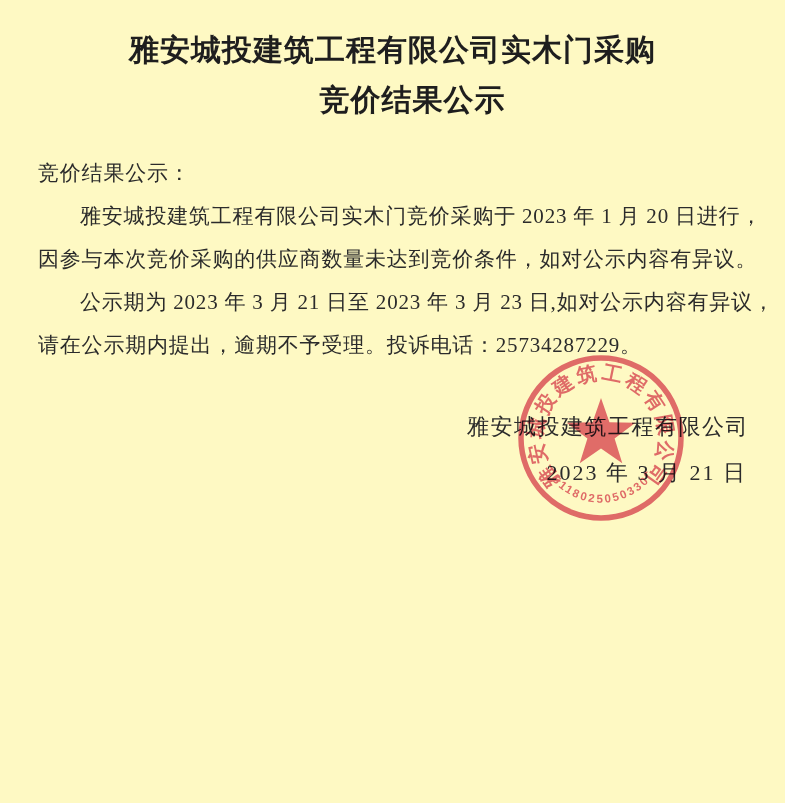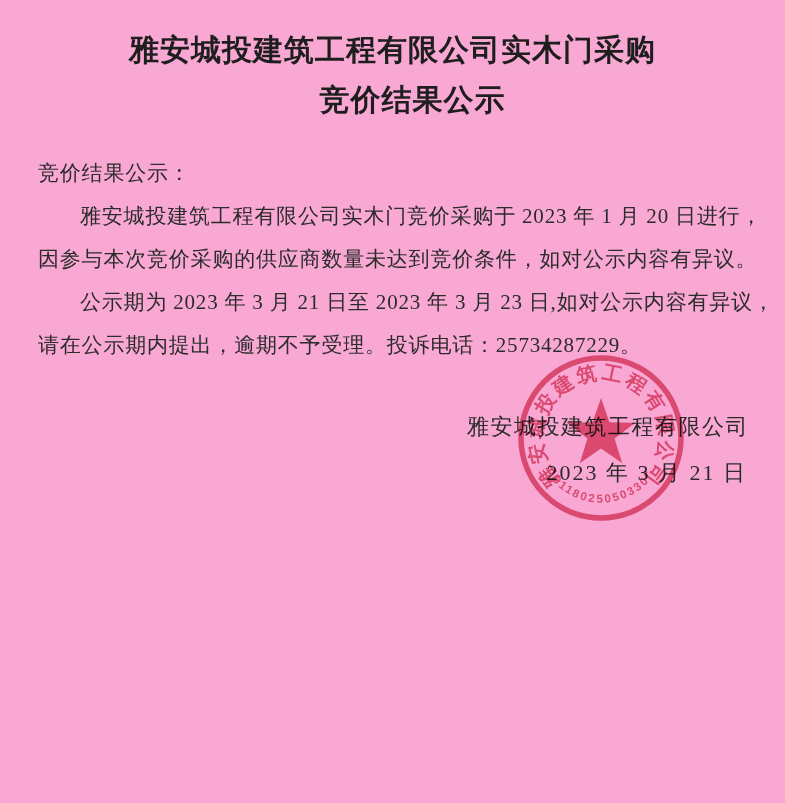--- a/index.html
+++ b/index.html
@@ -1,21 +1,21 @@
 <!DOCTYPE html>
 <html><head>
 <meta charset="utf-8">
 <style>
   * { margin: 0; padding: 0; box-sizing: border-box; }
   html, body { background: #ffffff; }
   .page {
     position: relative;
     width: 785px;
     height: 803px;
-    background: #f9a8d4;
+    background: #fef9c3;
     overflow: hidden;
     font-family: "Liberation Serif", serif;
     color: #262626;
   }
   .title-block {
     position: absolute;
     top: 30px;
     left: 0;
     width: 100%;
     text-align: center;

